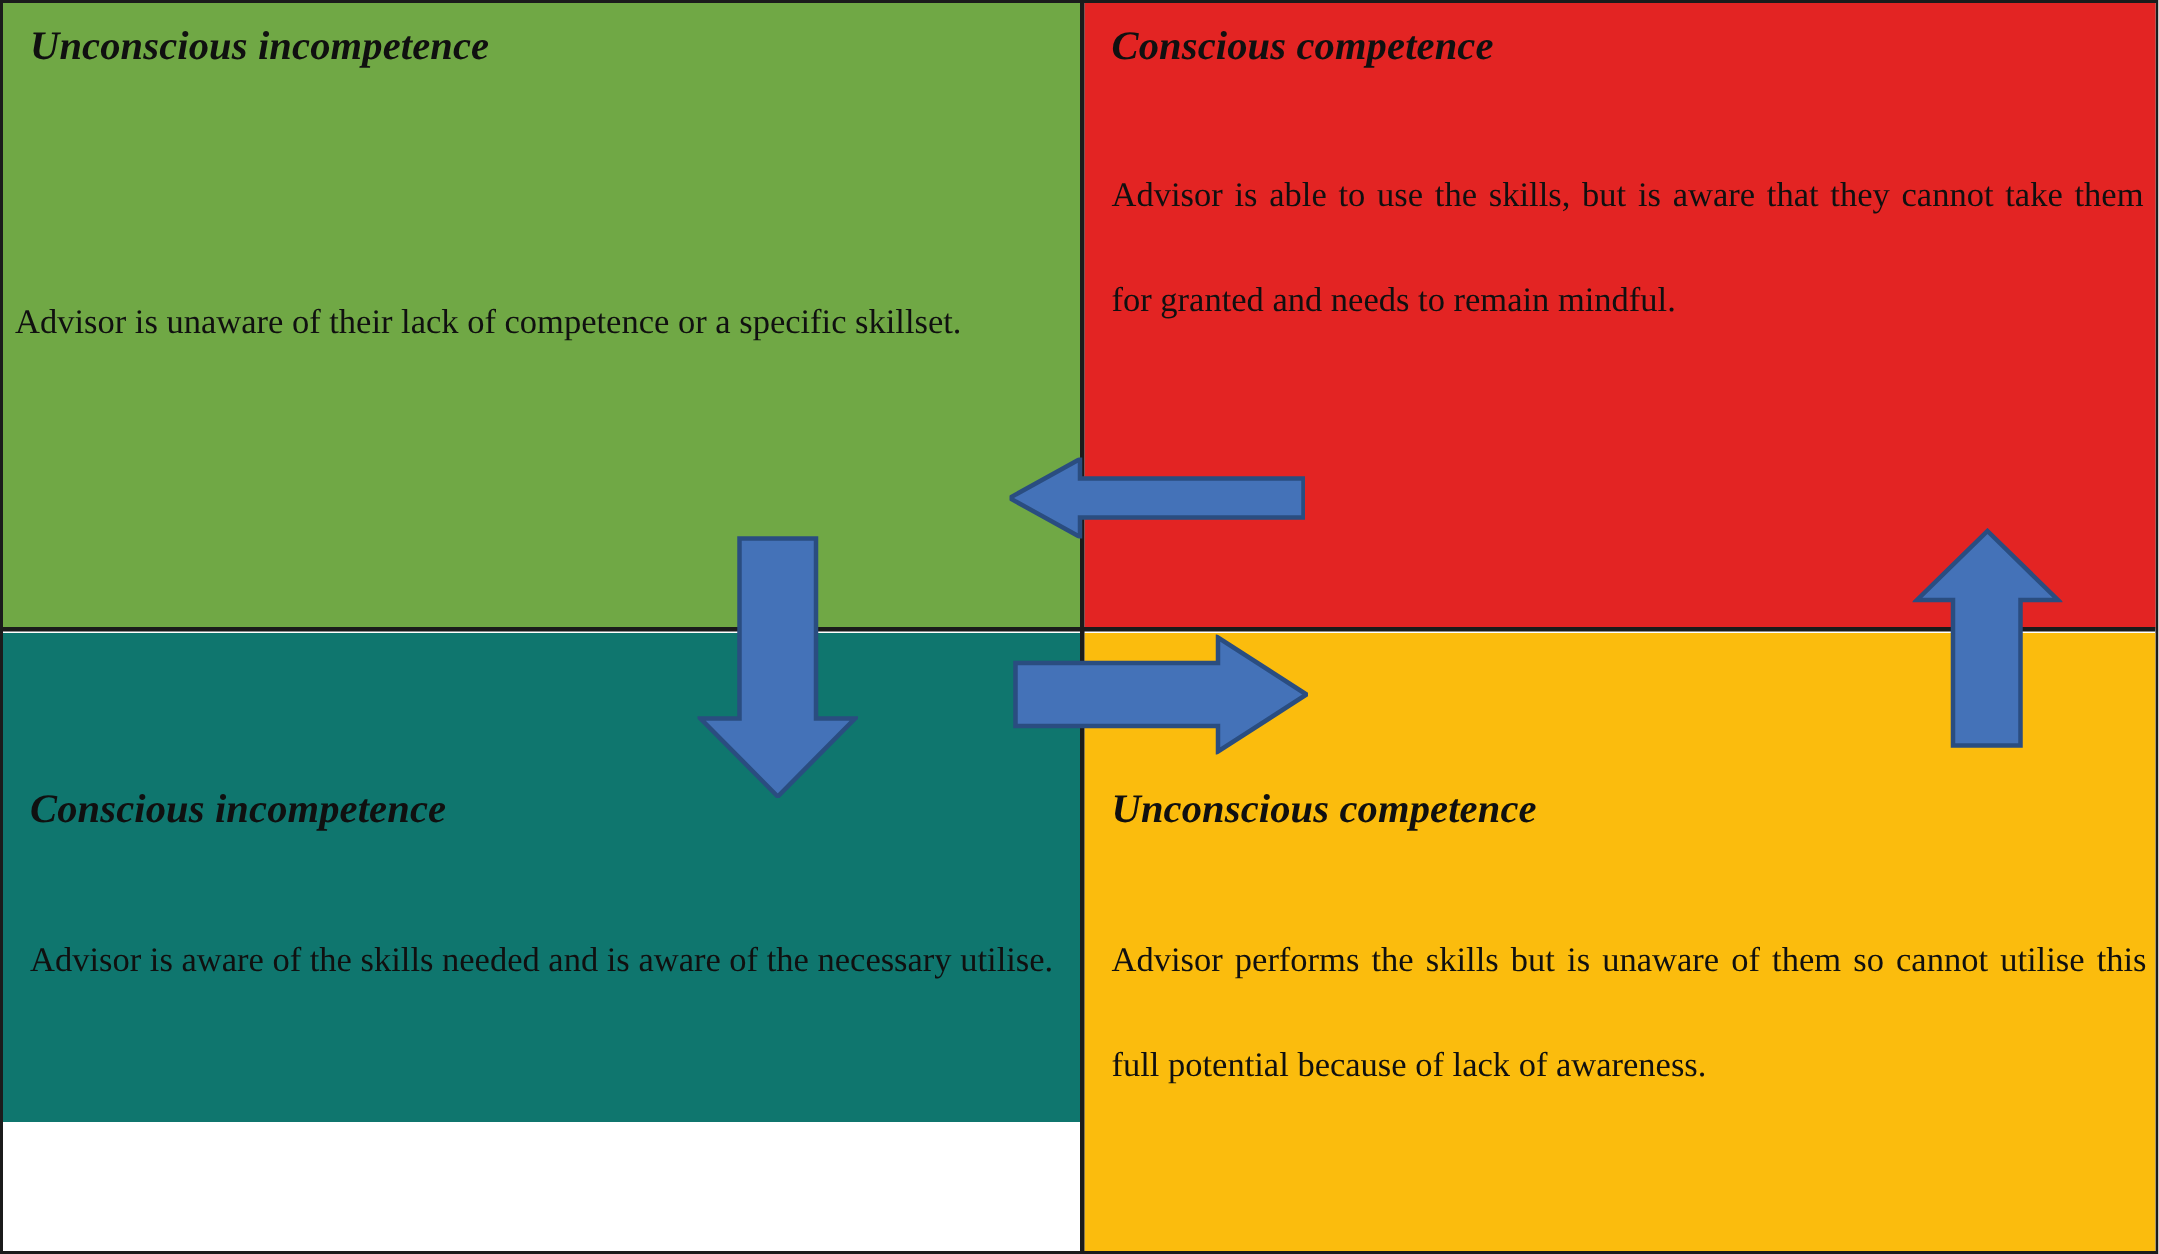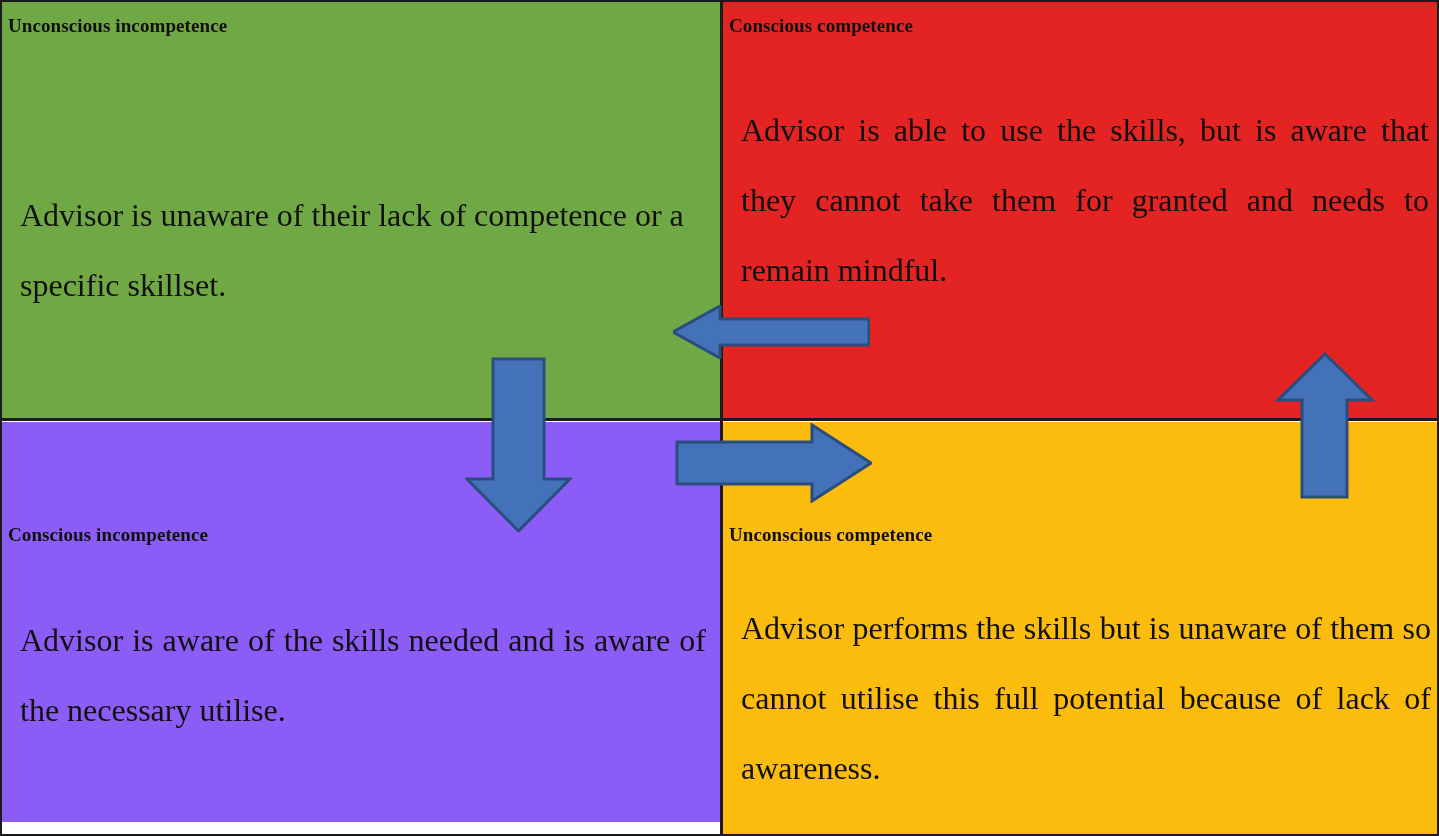--- a/index.html
+++ b/index.html
@@ -17,21 +17,21 @@
     border: 2px solid #1b1b1b;
     font-family: "Liberation Serif", "DejaVu Serif", serif;
   }
   .quadrant {
     position: absolute;
     box-sizing: border-box;
     overflow: hidden;
   }
   #q-tl { left: 0;     top: 0;     width: 719px; height: 417px; background: #70a845; }
   #q-tr { left: 721px; top: 0;     width: 740px; height: 417px; background: #e32423; }
-  #q-bl { left: 0;     top: 420px; width: 719px; height: 400px; background: #8b5cf6; }
+  #q-bl { left: 0;     top: 420px; width: 719px; height: 326px; background: #0f766e; }
   #q-br { left: 721px; top: 420px; width: 714px; height: 412px; background: #fbbc0d; }
 
   .divider-v {
     position: absolute;
     left: 718px;
     top: 0;
     width: 3px;
     height: 832px;
     background: #1b1b1b;
   }
@@ -39,53 +39,54 @@
     position: absolute;
     left: 0;
     top: 416px;
     width: 1435px;
     height: 3px;
     background: #1b1b1b;
   }
 
   .q-title {
     position: absolute;
-    left: 6px;
+    left: 18px;
     font-weight: bold;
-    font-size: 19px;
+    font-size: 27px;
     line-height: 1.1;
     color: #101010;
     letter-spacing: 0.1px;
     white-space: nowrap;
+    font-style: italic;
   }
   .q-body {
     position: absolute;
-    font-size: 32px;
+    font-size: 23px;
     line-height: 70px;
     color: #101010;
     text-align: justify;
     text-justify: inter-word;
   }
   .q-body.left-align { text-align: left; }
 
   
   #q-tl .q-title { top: 14px; }
-  #q-tl .q-body  { left: 18px; top: 178px; width: 686px; }
+  #q-tl .q-body  { left: 8px; top: 178px; width: 686px; }
 
   
   #q-tr .q-title { top: 14px; }
   #q-tr .q-body  { left: 18px; top: 93px; width: 688px; }
 
   
   #q-bl .q-title { top: 103px; }
   #q-bl .q-body  { left: 18px; top: 183px; width: 686px; }
 
   
   #q-br .q-title { top: 103px; }
-  #q-br .q-body  { left: 18px; top: 171px; width: 690px; }
+  #q-br .q-body  { left: 18px; top: 183px; width: 690px; }
 
   
   .arrow {
     position: absolute;
     z-index: 5;
   }
   .arrow svg { display: block; width: 100%; height: 100%; }
 
   #arrow-left  { left: 671px;  top: 303px; width: 197px; height: 54px; }
   #arrow-down  { left: 463px;  top: 355px; width: 107px; height: 175px; }

